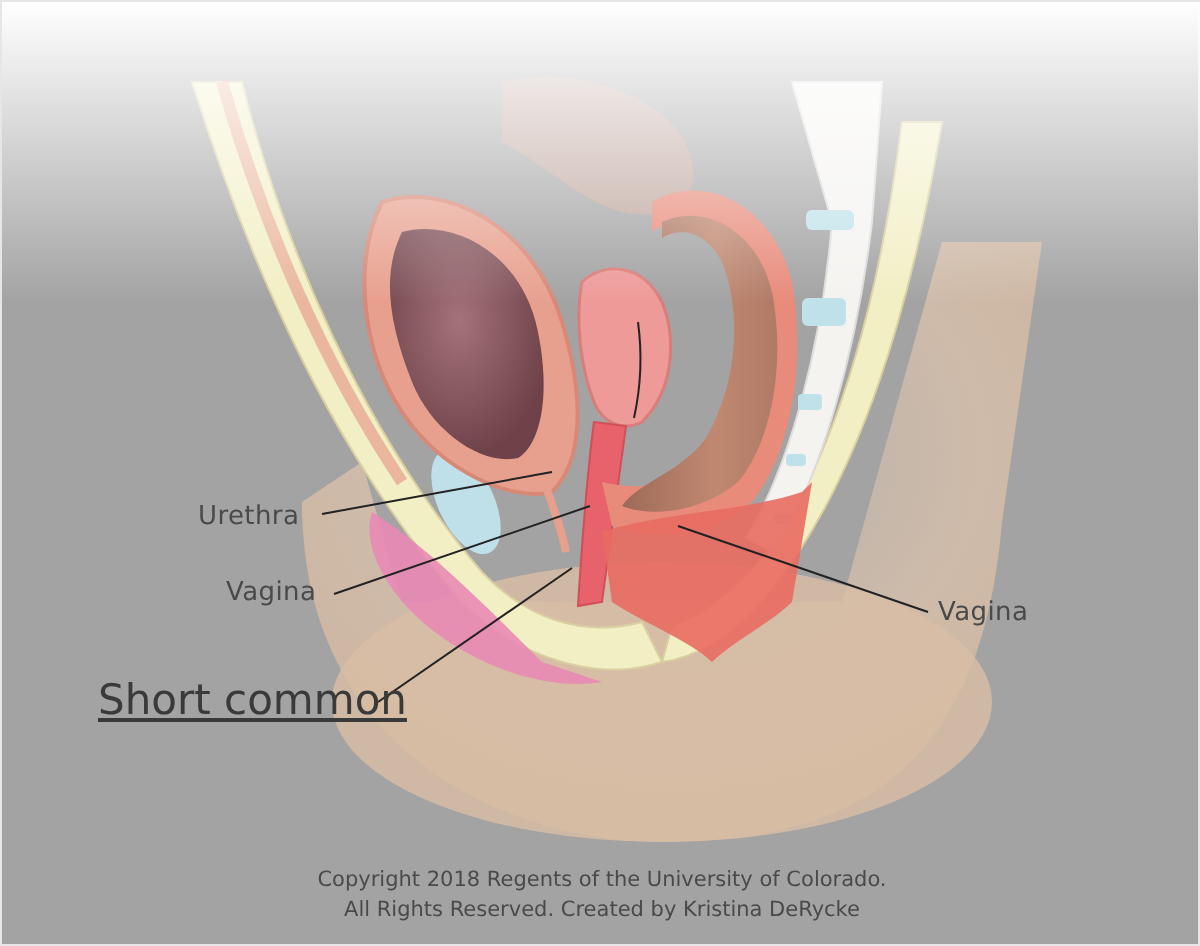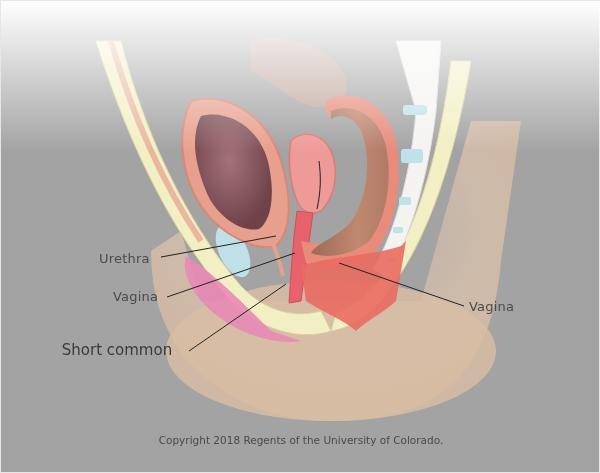--- a/index.html
+++ b/index.html
@@ -1,21 +1,21 @@
 <!DOCTYPE html>
 <html><head>
   <meta charset="utf-8">
   <style>
     html, body { margin: 0; padding: 0; background: #ffffff; }
     body { width: 600px; height: 473px; overflow: hidden; position: relative; font-family: "DejaVu Sans", sans-serif; }
     .frame { position: absolute; left: 0; top: 0; width: 598px; height: 471px; border: 1px solid #e6e6e6; background: #a3a3a3; }
     .illustration { position: absolute; left: 0; top: 0; width: 600px; height: 430px; }
     .label { position: absolute; color: #4a4a4a; white-space: nowrap; font-family: "DejaVu Sans", sans-serif; }
     .label-sm { font-size: 13px; letter-spacing: 0.2px; }
-    .label-lg { font-size: 15px; color: #3a3a3a; line-height: 22px; text-align: center; }
+    .label-lg { font-size: 21px; color: #3a3a3a; line-height: 22px; text-align: left; text-decoration: underline; }
     .copyright { position: absolute; left: 0; width: 600px; top: 432px; text-align: center; font-size: 10.5px; color: #4a4a4a; line-height: 15px; font-family: "DejaVu Sans", sans-serif; }
   </style>
 </head>
 <body>
 
 <div class="frame">
   <svg class="illustration" viewBox="0 0 600 430" xmlns="http://www.w3.org/2000/svg">
     <defs>
       <radialGradient id="skinGrad" cx="0.5" cy="0.35" r="0.7">
         <stop offset="0" stop-color="#e2cdb9" stop-opacity="0.2"></stop>
@@ -82,14 +82,15 @@
 
   <div class="label label-sm" style="left:98px; top:250px;">Urethra</div>
   <div class="label label-sm" style="left:112px; top:288px;">Vagina</div>
   <div class="label label-lg" style="left:48px; top:338px; width:136px;">
     <div>Short common</div>
   </div>
   <div class="label label-sm" style="left:468px; top:298px;">Vagina</div>
 
   <div class="copyright">
     <div>Copyright 2018 Regents of the University of Colorado.</div>
+    <div>All Rights Reserved. Created by Kristina DeRycke</div>
   </div>
 </div>
 
 </body></html>

